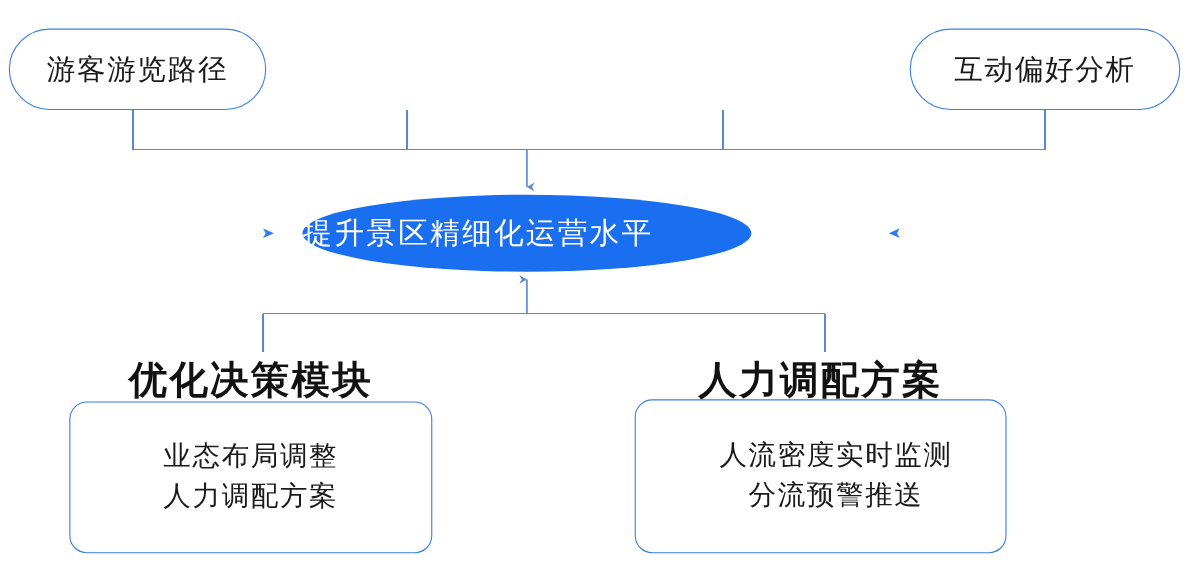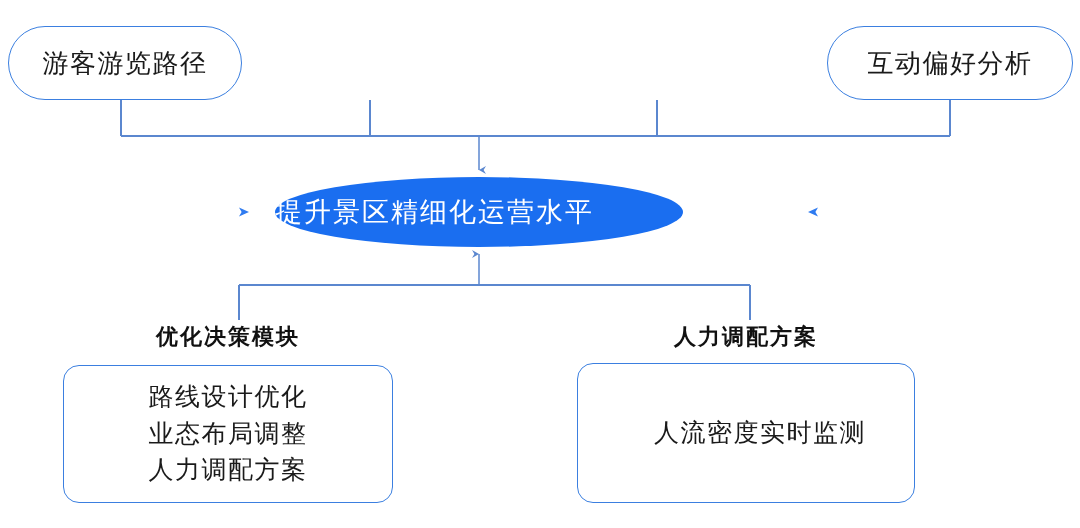--- a/index.html
+++ b/index.html
@@ -64,21 +64,21 @@
     color: #ffffff;
     font-size: 27px;
     letter-spacing: 2px;
     white-space: nowrap;
   }
 
   
   .module-title {
     position: absolute;
     font-weight: bold;
-    font-size: 22px;
+    font-size: 35px;
     letter-spacing: 2px;
     color: #111111;
     white-space: nowrap;
     text-align: center;
   }
   .module-title-left  { left: 63px;  top: 322px; width: 330px; }
   .module-title-right { left: 577px; top: 322px; width: 338px; }
 
   .module-box {
     position: absolute;
@@ -161,23 +161,23 @@
   <div class="pill pill-4">
     <span>互动偏好分析</span>
   </div>
 
   <div class="goal-ellipse">
     <span>提升景区精细化运营水平</span>
   </div>
 
   <div class="module-title module-title-left">优化决策模块</div>
   <div class="module-box module-box-left">
-    <div class="module-line">路线设计优化</div>
     <div class="module-line">业态布局调整</div>
     <div class="module-line">人力调配方案</div>
   </div>
 
   <div class="module-title module-title-right">人力调配方案</div>
   <div class="module-box module-box-right">
     <div class="module-line">人流密度实时监测</div>
+    <div class="module-line">分流预警推送</div>
   </div>
 
 </div>
 
 </body></html>

